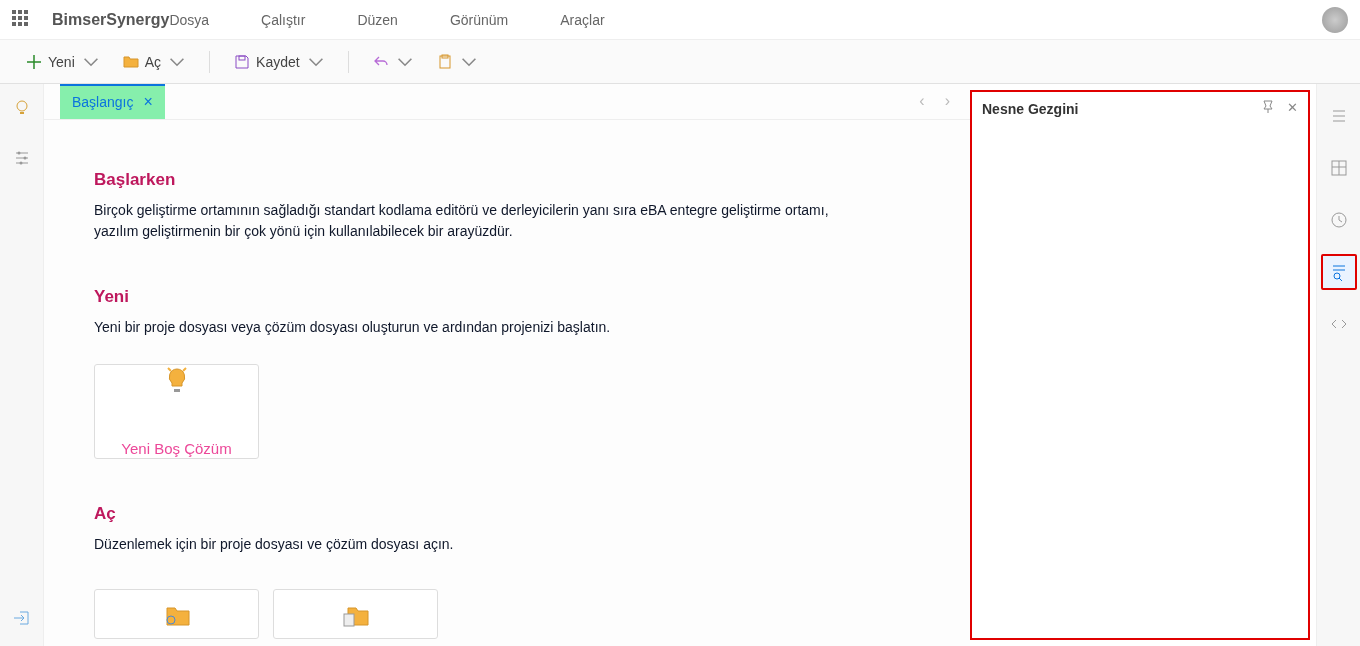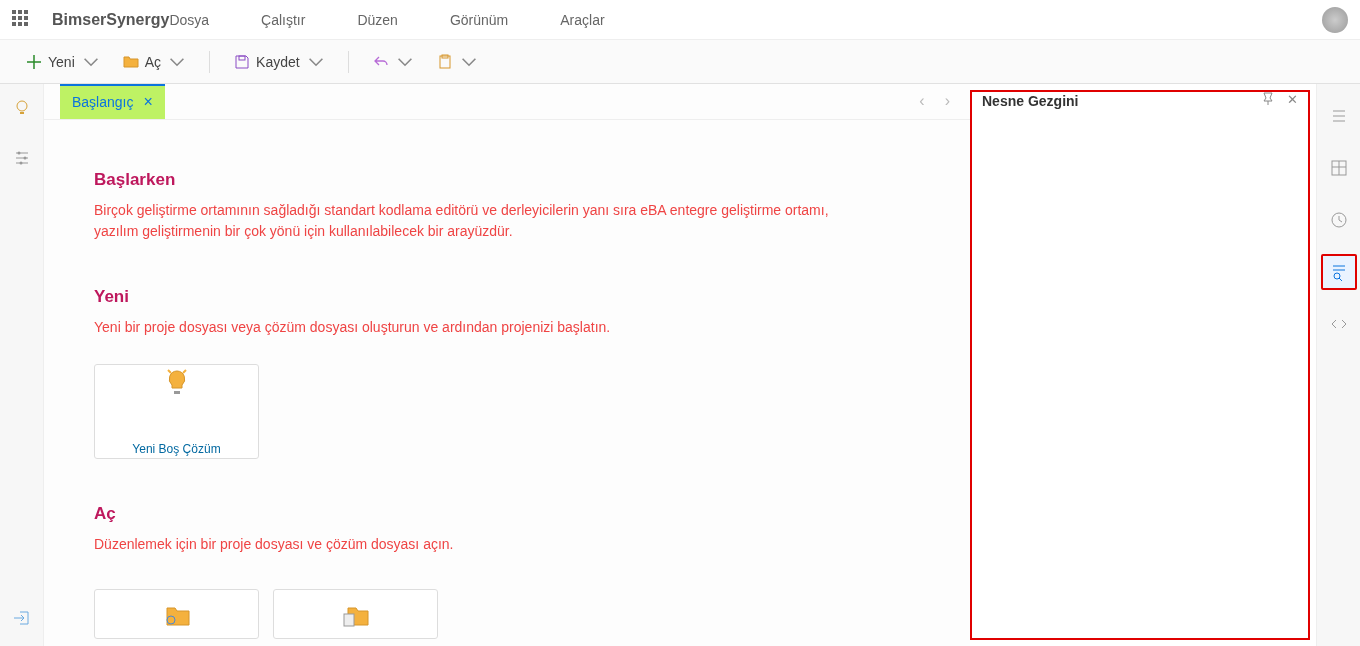--- a/index.html
+++ b/index.html
@@ -15,33 +15,33 @@
 .tbtn { display: flex; align-items: center; gap: 6px; padding: 4px 8px; cursor: pointer; color: #444; font-size: 14px; }
 .tbtn svg { width: 16px; height: 16px; }
 .tsep { width: 1px; height: 22px; background: #ddd; margin: 0 8px; }
 .chev { margin-left: 2px; }
 .workspace { display: flex; height: calc(100vh - 84px); }
 .left-strip { width: 44px; background: #f7f7f7; border-right: 1px solid #eee; display: flex; flex-direction: column; align-items: center; padding-top: 14px; gap: 30px; }
 .left-strip .icon-btn { width: 20px; height: 20px; color: #999; cursor: pointer; }
 .left-strip .spacer { flex: 1; }
 .main { flex: 1; display: flex; flex-direction: column; background: #fdfdfd; position: relative; }
 .tabs-row { height: 40px; display: flex; align-items: center; border-bottom: 1px solid #eee; padding-left: 16px; position: relative; }
-.tab { display: flex; align-items: center; gap: 10px; height: 100%; padding: 0 12px; color: #0b74de; border-top: 2px solid #0b74de; background: #bef264; font-size: 14px; }
+.tab { display: flex; align-items: center; gap: 10px; height: 100%; padding: 0 12px; color: #0b74de; border-top: 2px solid #0b74de; background: #86efac; font-size: 14px; }
 .tab .close-x { color: #0b74de; cursor: pointer; font-size: 16px; line-height: 1; }
 .tab-nav { margin-left: auto; display: flex; gap: 20px; padding-right: 20px; color: #bbb; }
 .tab-nav span { cursor: pointer; font-size: 16px; }
 .content { padding: 50px 50px 20px 50px; overflow: auto; }
 .section-title { font-size: 17px; font-weight: 600; margin-bottom: 10px; color: #be185d; }
-.section-desc { color: #ef4444; font-size: 14px; line-height: 1.5; margin-bottom: 45px; max-width: 760px; }
+.section-desc { color: #0f172a; font-size: 14px; line-height: 1.5; margin-bottom: 45px; max-width: 760px; }
 .card-row { display: flex; gap: 14px; margin-bottom: 45px; }
 .card { width: 165px; height: 95px; border: 1px solid #ddd; border-radius: 3px; display: flex; flex-direction: column; align-items: center; justify-content: center; gap: 12px; cursor: pointer; background: #fff; }
 .card svg { width: 32px; height: 32px; }
-.card-label { font-size: 12px; color: #0369a1; margin-top: 31px; }
+.card-label { font-size: 15px; color: #ec4899; margin-top: 31px; }
 .right-panel { width: 340px; border: 2px solid #e00000; margin: 6px 6px 6px 0; background: #fff; display: flex; flex-direction: column; position: relative; }
-.rp-header { display: flex; align-items: center; padding: 0 10px; }
+.rp-header { display: flex; align-items: center; padding: 8px 10px; }
 .rp-title { font-size: 14px; font-weight: 600; color: #333; }
 .rp-ctrls { margin-left: auto; display: flex; gap: 12px; color: #888; }
 .rp-ctrls span { cursor: pointer; }
 .rp-search-row { display: flex; align-items: center; padding: 6px 10px; gap: 10px; }
 .rp-search { flex: 1; position: relative; }
 .rp-search input { width: 100%; padding: 7px 30px 7px 10px; border: 1px solid #ccc; border-radius: 2px; font-size: 13px; color: #666; }
 .rp-search .srch-icon { position: absolute; right: 8px; top: 50%; transform: translateY(-50%); color: #888; pointer-events: none; }
 .rp-collapse { width: 22px; height: 22px; border: 1px solid #ccc; display: flex; align-items: center; justify-content: center; cursor: pointer; color: #666; font-size: 12px; }
 .right-strip { width: 44px; background: #f7f7f7; border-left: 1px solid #eee; display: flex; flex-direction: column; align-items: center; padding-top: 14px; gap: 16px; }
 .right-strip .icon-btn { width: 36px; height: 36px; display: flex; align-items: center; justify-content: center; color: #888; cursor: pointer; border-radius: 2px; }

